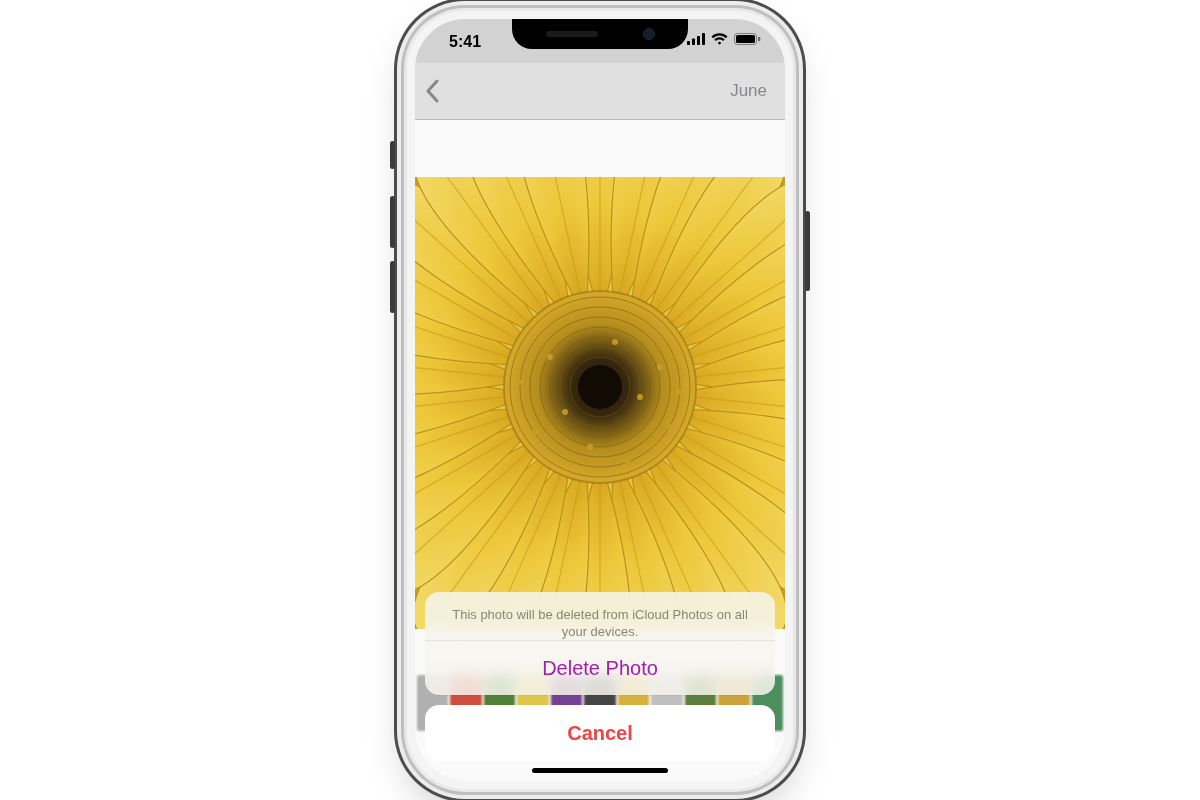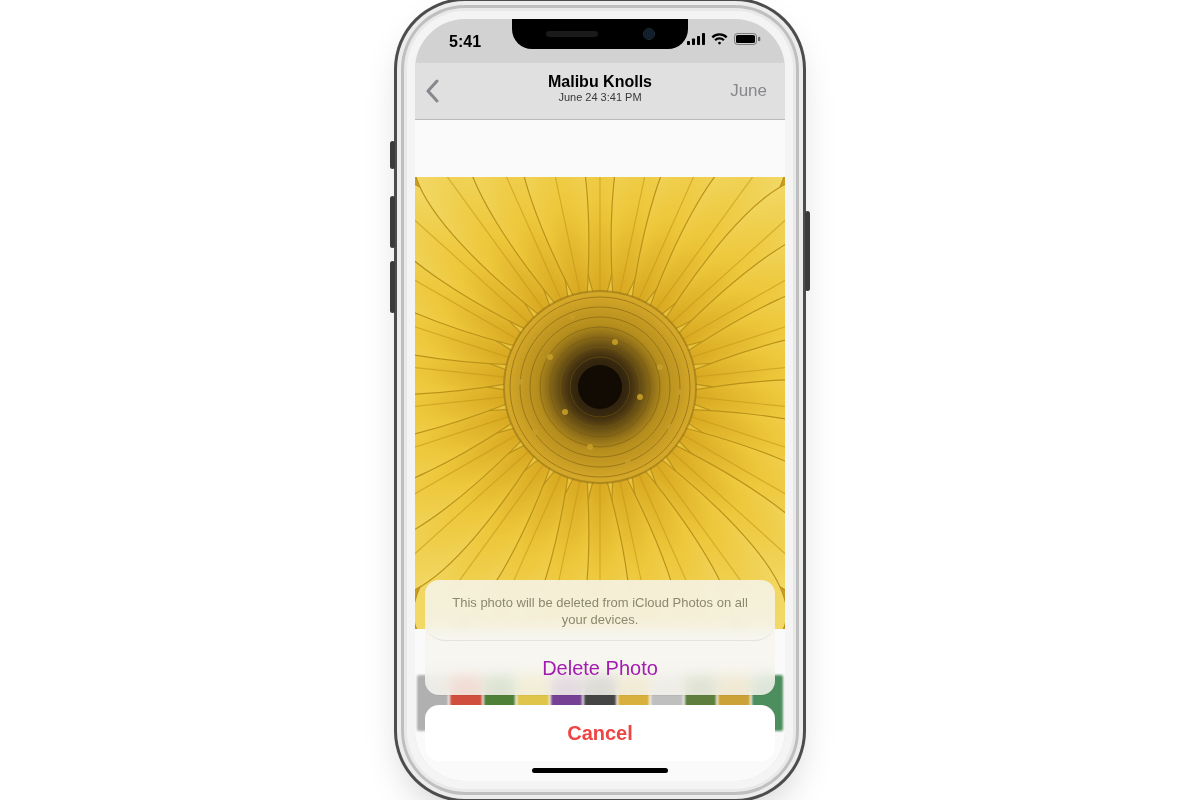--- a/index.html
+++ b/index.html
@@ -43,21 +43,21 @@
   
   .flower-svg{width:100%;height:100%;display:block;}
   
   .thumb-strip{position:absolute;left:0;right:0;bottom:50px;height:56px;display:flex;gap:2px;padding:0 2px;filter:blur(1px) saturate(1.1);opacity:.95;}
   .thumb{flex:1;border-radius:2px;}
   
   .home-ind{position:absolute;bottom:8px;left:50%;transform:translateX(-50%);width:136px;height:5px;border-radius:3px;background:#000;z-index:80;}
   
   .sheet{position:absolute;left:10px;right:10px;bottom:20px;z-index:70;}
   .sheet-group{border-radius:14px;overflow:hidden;background:rgba(246,244,238,.86);backdrop-filter:blur(6px);box-shadow:0 1px 0 rgba(0,0,0,.04);}
-  .sheet-msg{padding:14px 22px 12px;text-align:center;font-size:13px;line-height:17px;color:#8c876f;border-bottom:1px solid rgba(0,0,0,.08);border-radius:20px;}
+  .sheet-msg{padding:14px 22px 0;text-align:center;font-size:13px;line-height:17px;color:#8c876f;border-bottom:1px solid rgba(0,0,0,.08);}
   .sheet-btn{height:54px;display:flex;align-items:center;justify-content:center;font-size:20px;}
   .sheet-delete{color:#a21caf;}
   .sheet-cancel{margin-top:10px;border-radius:14px;background:#fff;color:#ef4444;font-weight:600;font-size:20px;height:56px;display:flex;align-items:center;justify-content:center;}
   .dimmer{position:absolute;inset:0;background:rgba(0,0,0,.02);z-index:65;}
 </style>
 </head>
 <body>
 
 <div class="stage">
   <div class="phone">
@@ -93,24 +93,20 @@
               <rect x="24" y="3.7" width="2.3" height="4.6" rx="1.15" fill="#000" fill-opacity="0.5"></rect>
             </svg>
         </div>
       </div>
 
       <div class="navbar">
         <div class="nav-back">
           <svg width="14" height="24" viewBox="0 0 14 24">
               <path d="M12 2 3 12l9 10" fill="none" stroke="#8a8a8f" stroke-width="3" stroke-linecap="round" stroke-linejoin="round"></path>
             </svg>
-        </div>
-        <div class="nav-title">
-          <span class="t1">Malibu Knolls</span>
-          <span class="t2">June 24  3:41 PM</span>
         </div>
         <div class="nav-edit">June</div>
       </div>
 
       <div class="photo-wrap">
         <div class="photo">
           <svg class="flower-svg" viewBox="0 0 370 452" preserveAspectRatio="xMidYMid slice">
             <defs>
               <radialGradient id="bg" cx="50%" cy="45%" r="75%">
                 <stop offset="0%" stop-color="#f4d253"></stop>

